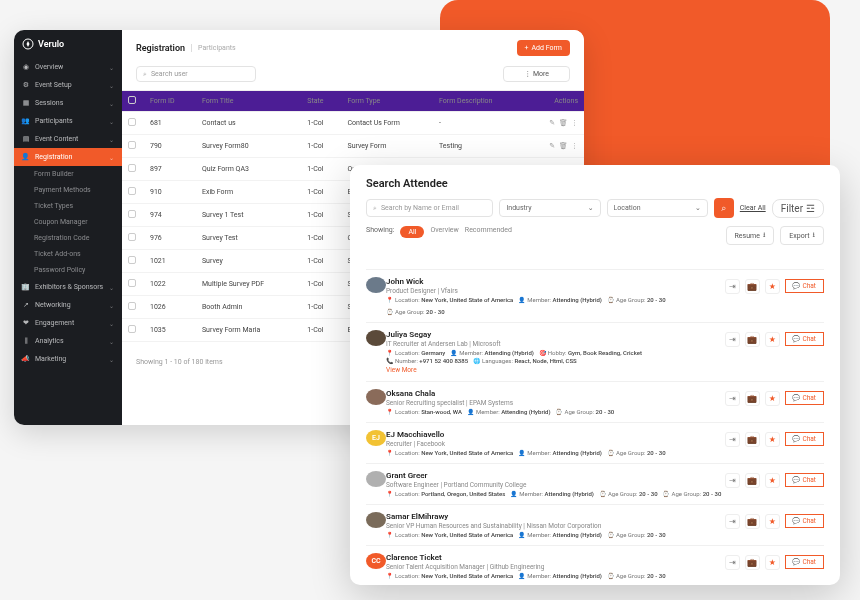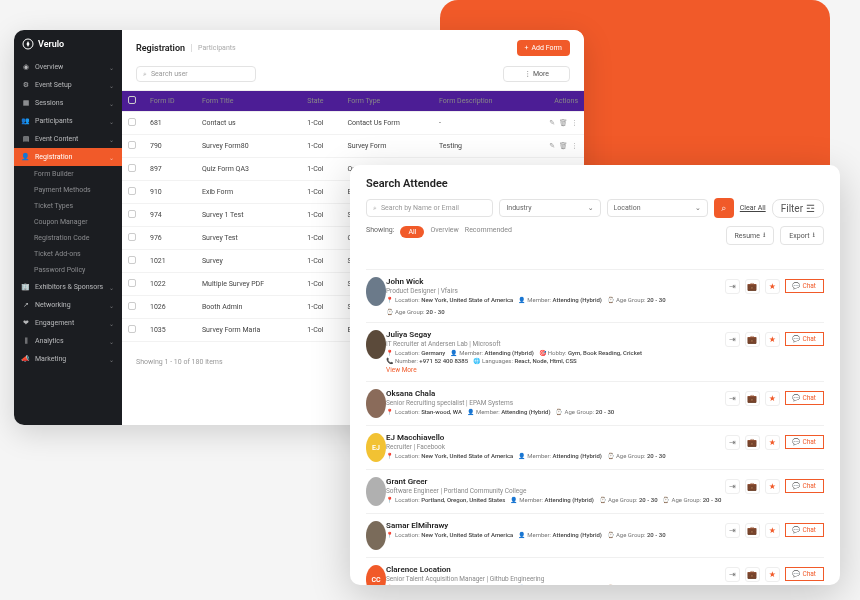--- a/index.html
+++ b/index.html
@@ -41,21 +41,21 @@
   .clear{font-size:7px;color:#444;text-decoration:underline;cursor:pointer}
   .fbtn{border:1px solid #e3e3e3;border-radius:8px;padding:3px 8px;font-size:10px;color:#555;display:flex;align-items:center;gap:3px;cursor:pointer;margin-left:auto}
   .tabs{display:flex;align-items:flex-start;gap:6px;font-size:7px;color:#888;margin-bottom:24px}
   .tabs .lbl{color:#666}
   .pill{background:#f15a29;color:#fff;border-radius:8px;padding:2px 8px;cursor:pointer}
   .tbtn{cursor:pointer}
   .ghost{border:1px solid #e3e3e3;border-radius:4px;padding:3px 8px;font-size:7px;color:#555;cursor:pointer;display:flex;align-items:center;gap:3px}
 
   .list{display:flex;flex-direction:column}
   .card{border-top:1px solid #f0f0f0;padding:7px 0;display:flex;gap:0}
-  .avatar{width:20px;height:29px;border-radius:50%;flex-shrink:0;display:flex;align-items:center;justify-content:center;font-size:7px;color:#fff;font-weight:600}
+  .avatar{width:20px;height:16px;border-radius:50%;flex-shrink:0;display:flex;align-items:center;justify-content:center;font-size:7px;color:#fff;font-weight:600}
   .info{flex:1;min-width:0}
   .nm{font-size:8px;font-weight:600;color:#222}
   .role{font-size:6.5px;color:#888;margin-top:1px}
   .meta{font-size:6px;color:#777;margin-top:1px;display:flex;flex-wrap:wrap;gap:5px}
   .meta span{white-space:nowrap}
   .meta b{color:#444;font-weight:500}
   .vm{font-size:6.5px;color:#f15a29;margin-top:2px;cursor:pointer}
   .acts{display:flex;align-items:flex-start;gap:5px;padding-top:2px}
   .ibtn{width:15px;height:15px;border:1px solid #eee;border-radius:3px;display:flex;align-items:center;justify-content:center;font-size:8px;color:#777;cursor:pointer}
   .star{color:#f15a29}
@@ -408,37 +408,38 @@
           <div class="ibtn">⇥</div>
           <div class="ibtn">💼</div>
           <div class="ibtn star">★</div>
           <div class="chat">💬 Chat</div>
         </div>
       </div>
       <div class="card">
         <div class="avatar" style="background:#7a6b5a"></div>
         <div class="info">
           <div class="nm">Samar ElMihrawy</div>
+          <div class="role">Senior VP Human Resources and Sustainability  |  Nissan Motor Corporation</div>
           <div class="meta">
             <span>📍 Location: <b>New York, United State of America</b></span>
             <span>👤 Member: <b>Attending (Hybrid)</b></span>
             <span>⌚ Age Group: <b>20 - 30</b></span>
           </div>
         </div>
         <div class="acts">
           <div class="ibtn">⇥</div>
           <div class="ibtn">💼</div>
           <div class="ibtn star">★</div>
           <div class="chat">💬 Chat</div>
         </div>
       </div>
       <div class="card">
         <div class="avatar" style="background:#f15a29">CC</div>
         <div class="info">
-          <div class="nm">Clarence Location</div>
+          <div class="nm">Clarence Ticket</div>
           <div class="role">Senior Talent Acquisition Manager  |  Github Engineering</div>
           <div class="meta">
             <span>📍 Location: <b>New York, United State of America</b></span>
             <span>👤 Member: <b>Attending (Hybrid)</b></span>
             <span>⌚ Age Group: <b>20 - 30</b></span>
           </div>
         </div>
         <div class="acts">
           <div class="ibtn">⇥</div>
           <div class="ibtn">💼</div>

